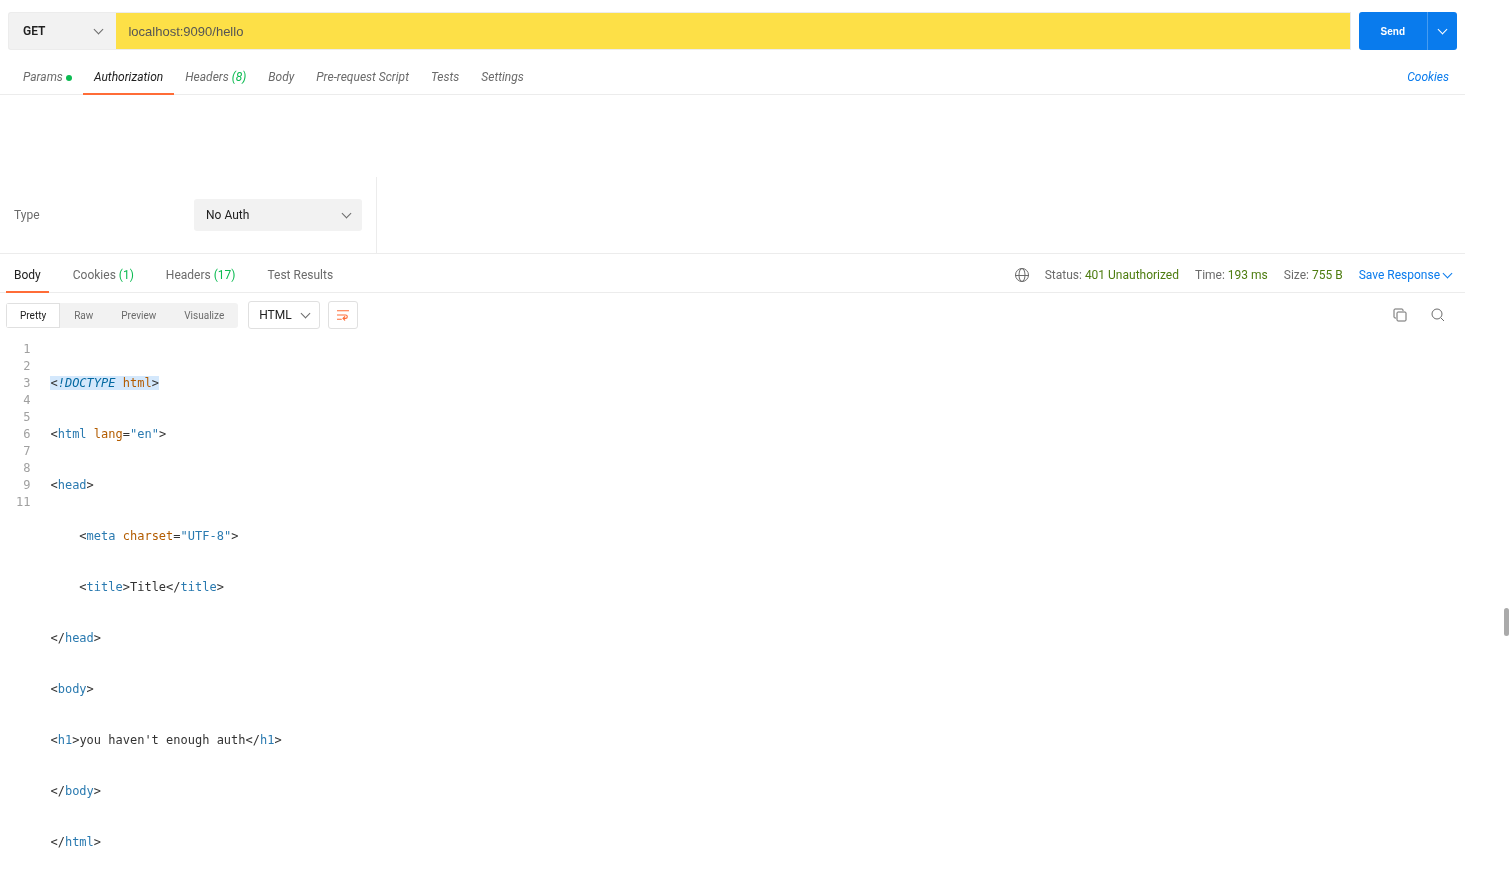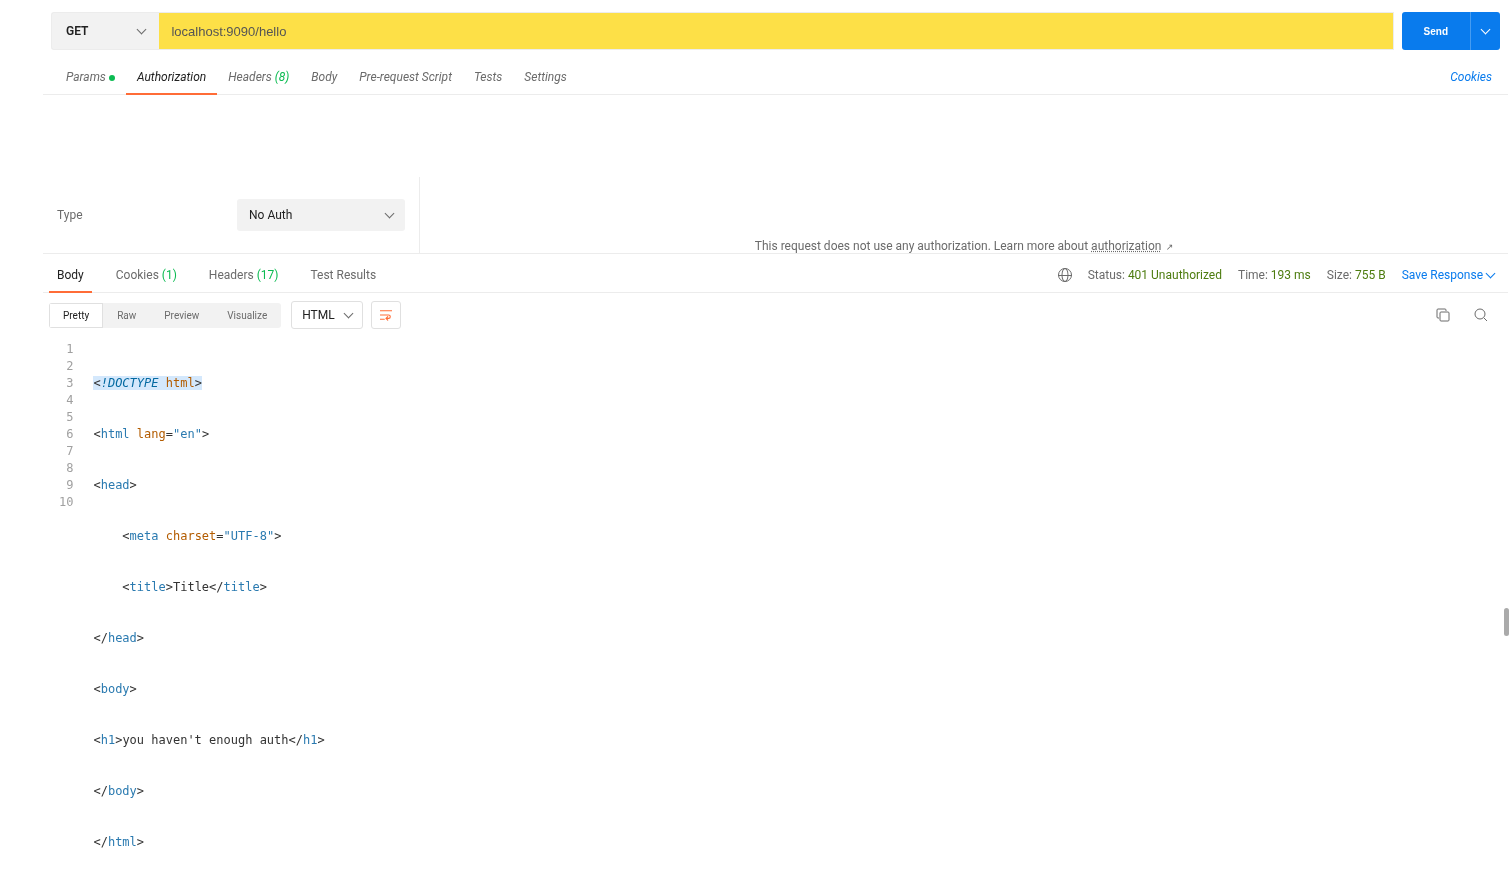--- a/index.html
+++ b/index.html
@@ -1,17 +1,17 @@
 <!DOCTYPE html>
 <html><head>
 <meta charset="utf-8">
 <style>
 * { box-sizing: border-box; margin: 0; padding: 0; }
 body { font-family: -apple-system, BlinkMacSystemFont, "Segoe UI", Roboto, sans-serif; font-size: 12px; color: #212121; background: #fff; }
-.container { width: 1465px; height: 885px; display: flex; flex-direction: column; margin-left: 43px; }
+.container { width: 1465px; height: 885px; display: flex; flex-direction: column; }
 
 .url-bar { display: flex; align-items: center; padding: 12px 8px 0 8px; gap: 0; }
 .method-select { background: #f2f2f2; border: 1px solid #ececec; border-right: none; border-radius: 3px 0 0 3px; padding: 10px 14px; display: flex; align-items: center; gap: 50px; cursor: pointer; font-weight: 600; color: #212121; height: 38px; }
 .url-input { flex: 1; border: 1px solid #ececec; border-left: none; background: #fde047; padding: 10px 12px; font-size: 13px; color: #555; height: 38px; border-radius: 0; }
 .send-group { display: flex; margin-left: 8px; }
 .send-btn { background: #097BED; color: #fff; border: none; padding: 0 22px; font-size: 10px; font-weight: 600; height: 38px; border-radius: 3px 0 0 3px; cursor: pointer; }
 .send-caret { background: #097BED; color: #fff; border: none; border-left: 1px solid rgba(255,255,255,0.25); width: 30px; height: 38px; border-radius: 0 3px 3px 0; cursor: pointer; display: flex; align-items: center; justify-content: center; }
 
 .req-tabs { display: flex; align-items: center; border-bottom: 1px solid #ececec; padding: 0 12px; margin-top: 10px; position: relative; font-style: italic; }
 .req-tab { padding: 10px 11px; color: #6b6b6b; cursor: pointer; font-size: 12px; position: relative; }
@@ -105,25 +105,20 @@
   <div class="auth-panel">
     <div class="auth-left">
       <div class="auth-row">
         <div class="auth-label">Type</div>
         <div class="auth-select">
           <span>No Auth</span>
           <span class="chevron"></span>
         </div>
       </div>
     </div>
-    <div class="auth-right">
-      <div>
-        <span>This request does not use any authorization. </span><span>Learn more about </span><span class="auth-link">authorization</span><span class="ext-icon"> ↗</span>
-      </div>
-    </div>
   </div>
 
   <div class="resp-header">
     <div class="resp-tab active">Body</div>
     <div class="resp-tab">
       <span>Cookies</span> <span class="count">(1)</span>
     </div>
     <div class="resp-tab">
       <span>Headers</span> <span class="count">(17)</span>
     </div>
@@ -175,21 +170,21 @@
     <div class="gutter">
       <div>1</div>
       <div>2</div>
       <div>3</div>
       <div>4</div>
       <div>5</div>
       <div>6</div>
       <div>7</div>
       <div>8</div>
       <div>9</div>
-      <div>10</div>
+      <div>11</div>
     </div>
     <div class="code">
       <div><span class="sel"><span class="t-punc">&lt;</span><span class="t-doctype">!DOCTYPE </span><span class="t-attr">html</span><span class="t-punc">&gt;</span></span></div>
       <div><span class="t-punc">&lt;</span><span class="t-tag">html</span> <span class="t-attr">lang</span><span class="t-punc">=</span><span class="t-str">"en"</span><span class="t-punc">&gt;</span></div>
       <div><span class="t-punc">&lt;</span><span class="t-tag">head</span><span class="t-punc">&gt;</span></div>
       <div>    <span class="t-punc">&lt;</span><span class="t-tag">meta</span> <span class="t-attr">charset</span><span class="t-punc">=</span><span class="t-str">"UTF-8"</span><span class="t-punc">&gt;</span></div>
       <div>    <span class="t-punc">&lt;</span><span class="t-tag">title</span><span class="t-punc">&gt;</span><span class="t-text">Title</span><span class="t-punc">&lt;/</span><span class="t-tag">title</span><span class="t-punc">&gt;</span></div>
       <div><span class="t-punc">&lt;/</span><span class="t-tag">head</span><span class="t-punc">&gt;</span></div>
       <div><span class="t-punc">&lt;</span><span class="t-tag">body</span><span class="t-punc">&gt;</span></div>
       <div><span class="t-punc">&lt;</span><span class="t-tag">h1</span><span class="t-punc">&gt;</span><span class="t-text">you haven't enough auth</span><span class="t-punc">&lt;/</span><span class="t-tag">h1</span><span class="t-punc">&gt;</span></div>

